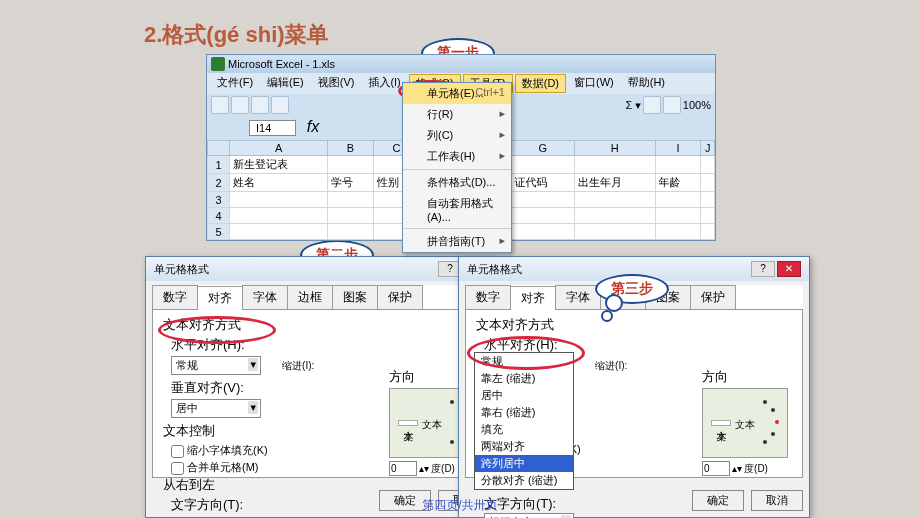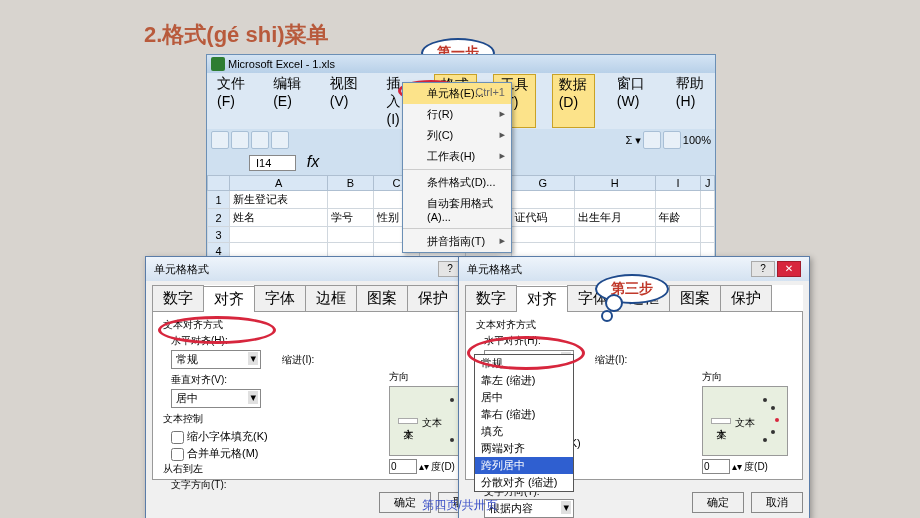--- a/index.html
+++ b/index.html
@@ -10,21 +10,21 @@
 .cloud::before{width:14px;height:14px;bottom:-10px;left:8px}
 .cloud::after{width:8px;height:8px;bottom:-20px;left:4px}
 .c1{left:421px;top:38px}
 .c2{left:300px;top:240px}
 .c3{left:595px;top:274px;z-index:20}
 
 
 .excel{position:absolute;left:206px;top:54px;width:510px;border:1px solid #6b8fb5;background:#bfd4e9}
 .titlebar{background:linear-gradient(#d4e4f4,#b8d0e8);padding:2px 4px;font-size:11px;display:flex;align-items:center;gap:3px}
 .xicon{width:14px;height:14px;background:#2e7d32;border-radius:2px;display:inline-block}
-.menubar{background:#dce8f4;padding:1px 4px;font-size:14px;display:flex;gap:16px}
+.menubar{background:#dce8f4;padding:1px 4px;font-size:11px;display:flex;gap:2px}
 .menubar span{padding:1px 6px}
 .menubar .hot{background:#fce38a;border:1px solid #c9a227}
 .toolbar{background:#cfe0f0;padding:2px 4px;display:flex;gap:2px;align-items:center;font-size:11px}
 .tbtn{width:18px;height:18px;background:#e8f0f8;border:1px solid #a8bfd6;border-radius:2px}
 .namebox{background:#fff;border:1px solid #888;padding:1px 24px 1px 6px;font-size:11px;margin:2px 0 2px 40px;display:inline-block}
 .fxrow{background:#cfe0f0;padding:2px}
 .grid{background:#fff;font-size:11px}
 .grid table{border-collapse:collapse;width:100%}
 .grid th{background:#d9e7f5;border:1px solid #aebfd1;font-weight:normal;padding:1px;font-size:11px}
 .grid td{border:1px solid #d0d7de;padding:1px 3px;height:16px}
@@ -42,25 +42,25 @@
 
 
 .dlg{position:absolute;width:352px;background:#f0f0f0;border:1px solid #5a7ca8;box-shadow:2px 2px 6px rgba(0,0,0,.3);font-size:11px}
 .dlg1{left:145px;top:256px}
 .dlg2{left:458px;top:256px}
 .dlg .dtitle{background:linear-gradient(#eef4fb,#d4e2f1);padding:4px 8px;display:flex;justify-content:space-between;align-items:center}
 .dlg .dclose{display:flex;gap:2px}
 .dlg .dclose span{width:24px;height:16px;background:#e5e5e5;border:1px solid #aaa;text-align:center;font-size:10px;line-height:14px}
 .dlg .dclose .x{background:#d7263d;color:#fff;border-color:#a01c2c}
 .tabs{display:flex;background:#fff;border-bottom:1px solid #999;margin:4px 6px 0}
-.tabs span{padding:3px 10px;border:1px solid #999;border-bottom:none;background:#f0f0f0;margin-right:-1px;font-size:15px}
+.tabs span{padding:3px 10px;border:1px solid #999;border-bottom:none;background:#f0f0f0;margin-right:-1px;font-size:12px}
 .tabs .active{background:#fff;position:relative;top:1px}
 .dlg .body{padding:6px 10px;background:#fff;margin:0 6px 6px;border:1px solid #999;border-top:none}
 .fgroup{margin-bottom:4px}
-.flabel{font-size:10px;margin-bottom:2px}
+.flabel{font-size:13px;margin-bottom:2px}
 .combo{display:inline-block;background:#fff;border:1px solid #888;padding:1px 4px;width:90px;position:relative;font-size:11px}
 .combo::after{content:"▾";position:absolute;right:2px;background:#e0e0e0;padding:0 2px}
 .orient{position:absolute;right:14px;top:58px;width:86px}
 .orient .obox{border:1px solid #999;background:#e8efe0;height:70px;display:flex;align-items:center;justify-content:center;gap:2px;position:relative}
 .orient .vtxt{writing-mode:vertical-rl;font-size:10px;border:1px solid #aaa;padding:2px;background:#fff}
 .orient .arc{width:46px;height:46px;position:relative}
 .orient .arc .dot{width:4px;height:4px;background:#333;border-radius:50%;position:absolute}
 .spin{display:flex;align-items:center;gap:2px;margin-top:3px;font-size:10px}
 .spin input{width:28px;border:1px solid #888;font-size:10px;padding:1px}
 .chk{display:block;font-size:11px;padding:1px 0}

